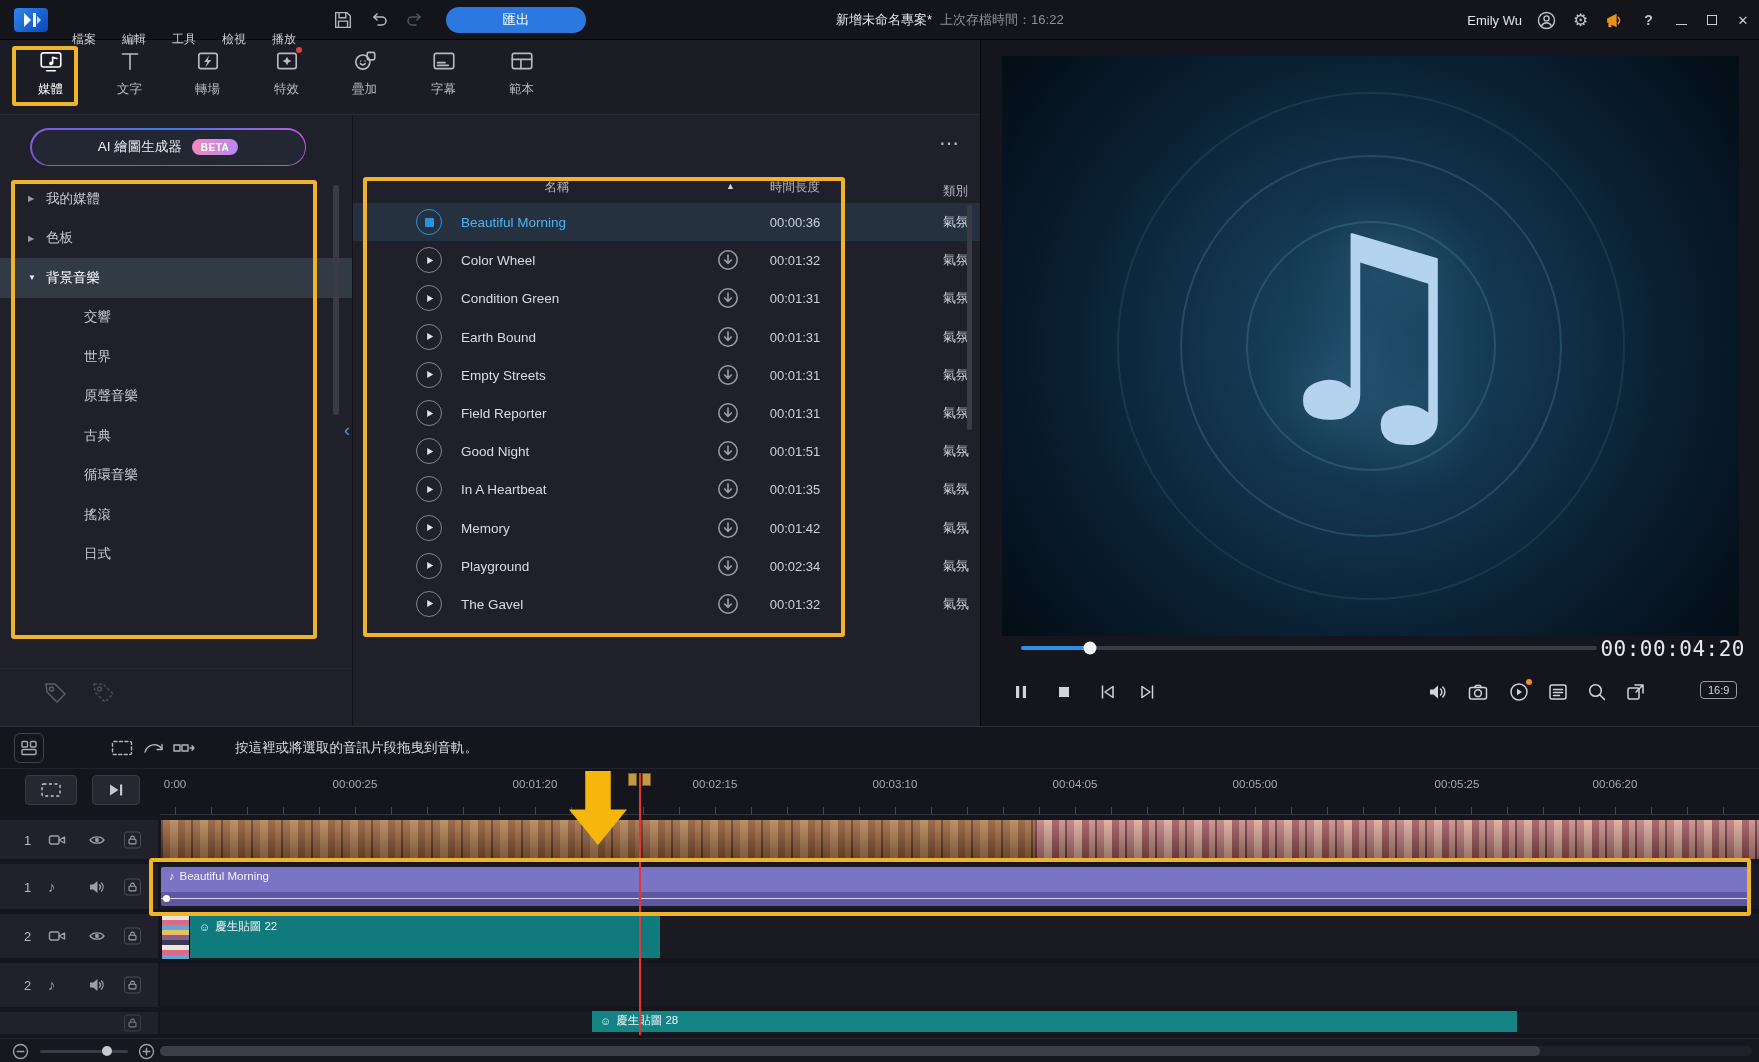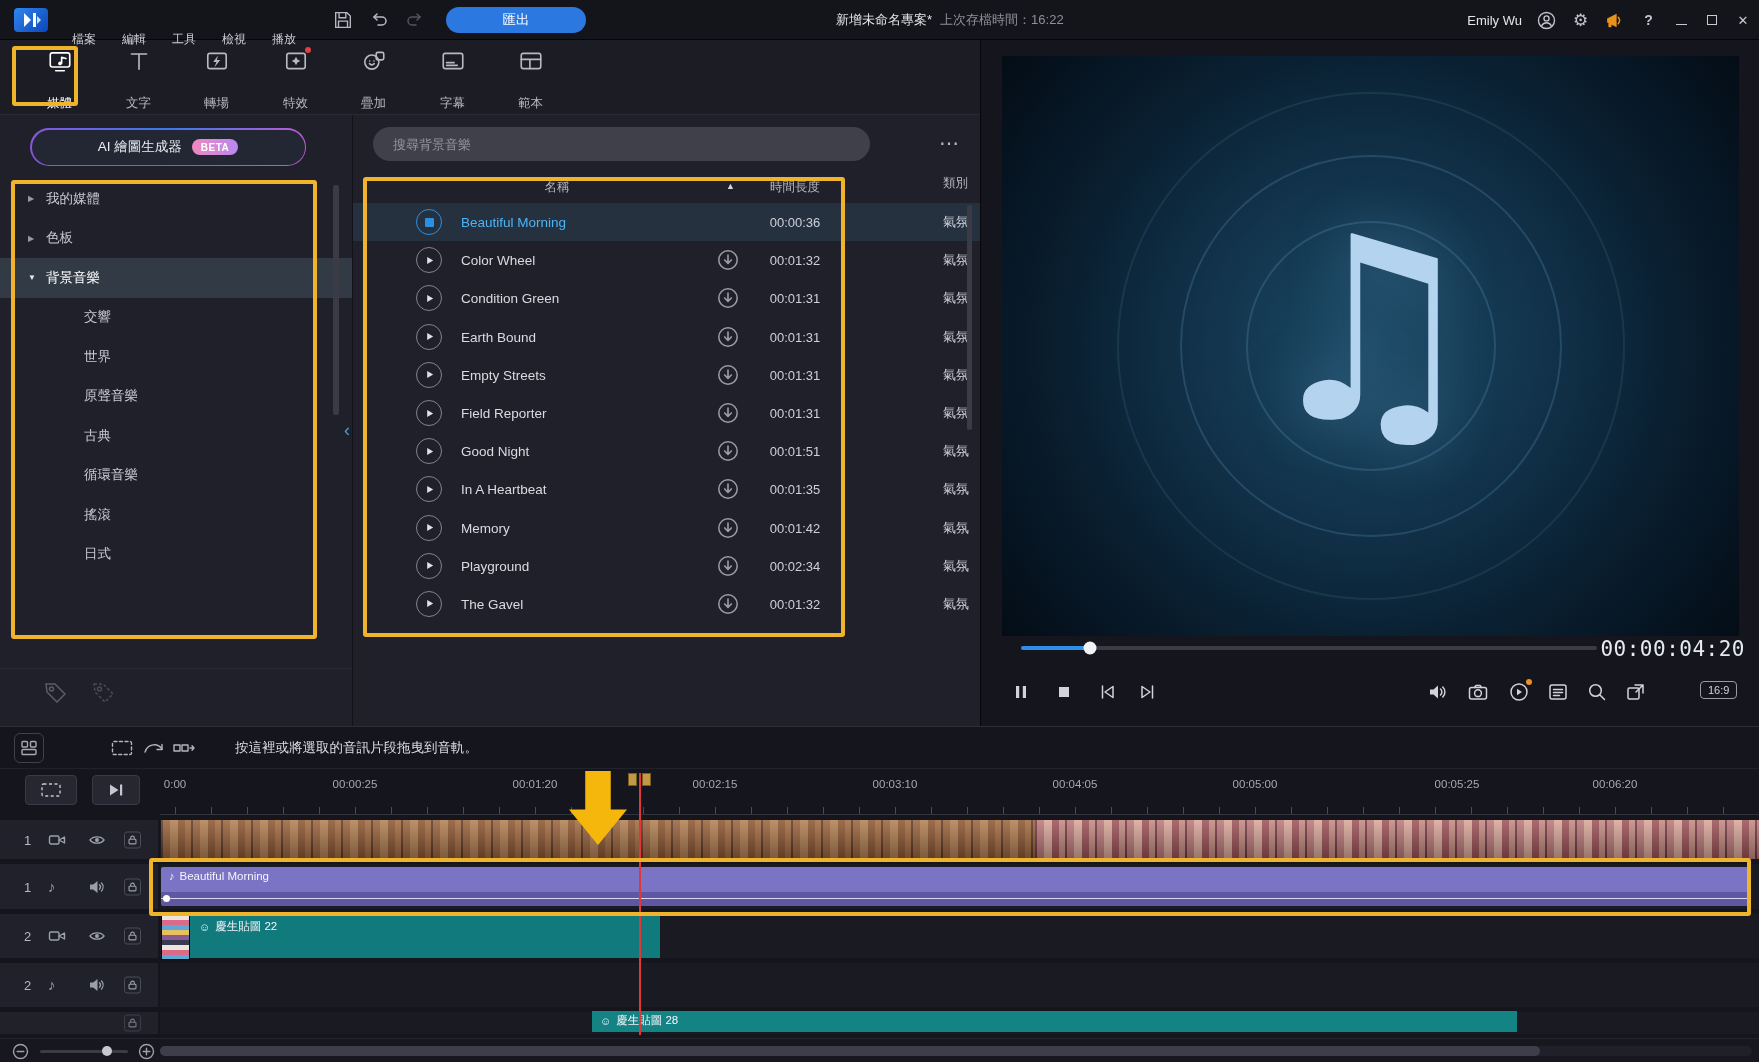--- a/index.html
+++ b/index.html
@@ -23,21 +23,21 @@
 #user-name{font-size:13px;color:#e4e4ea;}
 .tr-ic{width:19px;height:19px;color:#c3c3cd;display:flex;align-items:center;justify-content:center;font-size:15px;}
 .gear{font-size:17px;}
 .help{font-size:14px;font-weight:bold;color:#c3c3cd;}
 .winbtn{width:16px;height:16px;display:flex;align-items:center;justify-content:center;color:#c9c9d2;font-size:13px;}
 .win-min{width:11px;border-bottom:1.5px solid #c9c9d2;height:1px;margin-top:8px;}
 .win-max{width:10px;height:10px;border:1.5px solid #c9c9d2;}
 
 
 #tabbar{position:absolute;left:0;top:40px;width:980px;height:75px;background:#1c1c25;border-bottom:1px solid #2a2a34;}
-.tab{position:absolute;top:8px;width:68px;height:62px;display:flex;flex-direction:column;align-items:center;gap:21px;color:#b9b9c4;cursor:pointer;padding-left:25px;}
+.tab{position:absolute;top:8px;width:68px;height:62px;display:flex;flex-direction:column;gap:7px;color:#b9b9c4;cursor:pointer;padding-left:25px;}
 .tab.active{color:#fff;}
 .ticn{width:26px;height:26px;position:relative;}
 .ticn svg{width:26px;height:26px;stroke:currentColor;fill:none;stroke-width:1.5;stroke-linecap:round;stroke-linejoin:round;}
 .tlbl{font-size:12.5px;}
 .tab .dot{position:absolute;top:-1px;right:-2px;width:6px;height:6px;border-radius:50%;background:#e04040;}
 
 
 #sidebar{position:absolute;left:0;top:115px;width:352px;height:611px;background:#20202a;overflow:hidden;}
 #ai-btn{position:absolute;left:30px;top:13px;width:276px;height:38px;border-radius:19px;padding:1.5px;border:none;background:linear-gradient(90deg,#8a55e0,#3a7ae8,#c05ad8);cursor:pointer;}
 #ai-btn .inner{width:100%;height:100%;border-radius:18px;background:#232733;display:flex;align-items:center;justify-content:center;gap:10px;color:#eceef4;font-size:13.5px;font-family:inherit;}
@@ -56,21 +56,21 @@
 
 
 #library{position:absolute;left:352px;top:115px;width:628px;height:611px;background:#20202a;border-left:1px solid #121218;overflow:hidden;}
 #search{position:absolute;left:20px;top:12px;width:497px;height:34px;border-radius:17px;border:none;background:#40404b;color:#d8d8e0;font-size:13px;padding:0 20px;font-family:inherit;}
 #search::placeholder{color:#94949f;}
 #more-btn{position:absolute;left:578px;top:12px;width:36px;height:32px;background:none;border:none;color:#b9b9c4;font-size:20px;cursor:pointer;}
 #lib-head{position:absolute;left:0;top:58px;width:628px;height:28px;font-size:12.5px;color:#b6b6c1;}
 #lib-head .h-name{position:absolute;left:204px;transform:translateX(-50%);top:6px;}
 #lib-head .sort{position:absolute;left:373px;top:8px;font-size:9px;color:#d8d8e0;}
 #lib-head .h-dur{position:absolute;left:442px;transform:translateX(-50%);top:6px;}
-#lib-head .h-cat{position:absolute;left:590px;top:2px;text-align:center;}
+#lib-head .h-cat{position:absolute;left:590px;top:10px;text-align:center;}
 #track-rows{position:absolute;left:0;top:88px;width:628px;}
 .lib-row{position:relative;height:38.2px;cursor:pointer;}
 .lib-row.sel{background:#263140;}
 .pbtn{position:absolute;left:63px;top:50%;transform:translateY(-50%);width:26px;height:26px;border:1.5px solid #84848f;border-radius:50%;display:flex;align-items:center;justify-content:center;color:#e0e0e8;}
 .pbtn svg{width:11px;height:11px;fill:currentColor;}
 .pbtn.playing{border-color:#2d8fe0;}
 .pbtn.playing .sq{width:9px;height:9px;background:#2d8fe0;border-radius:1px;display:block;}
 .nm{position:absolute;left:108px;top:50%;transform:translateY(-50%);font-size:13.5px;color:#dadae2;white-space:nowrap;}
 .sel .nm{color:#4cb4f4;}
 .dlbtn{position:absolute;left:364px;top:50%;transform:translateY(-50%);width:22px;height:22px;color:#9b9ba6;}
@@ -365,21 +365,20 @@
     <span class="tagic" style="left:90px">
       <svg viewBox="0 0 28 28" opacity=".7">
           <path d="M4 6 h9 l10 10 -8 8 -10 -10 z" stroke-dasharray="3 2"></path>
           <circle cx="9.5" cy="11" r="2"></circle>
         </svg>
     </span>
   </div>
   <span id="collapse-chevron">‹</span>
 
   <div id="library">
-    <input id="search" placeholder="搜尋背景音樂" style="">
     <button id="more-btn">⋯</button>
     <div id="lib-head">
       <span class="h-name">名稱</span>
       <span class="sort">▲</span>
       <span class="h-dur">時間長度</span>
       <span class="h-cat">類別</span>
     </div>
     <div id="track-rows">
         <div class="lib-row sel">
           <span class="pbtn playing">

